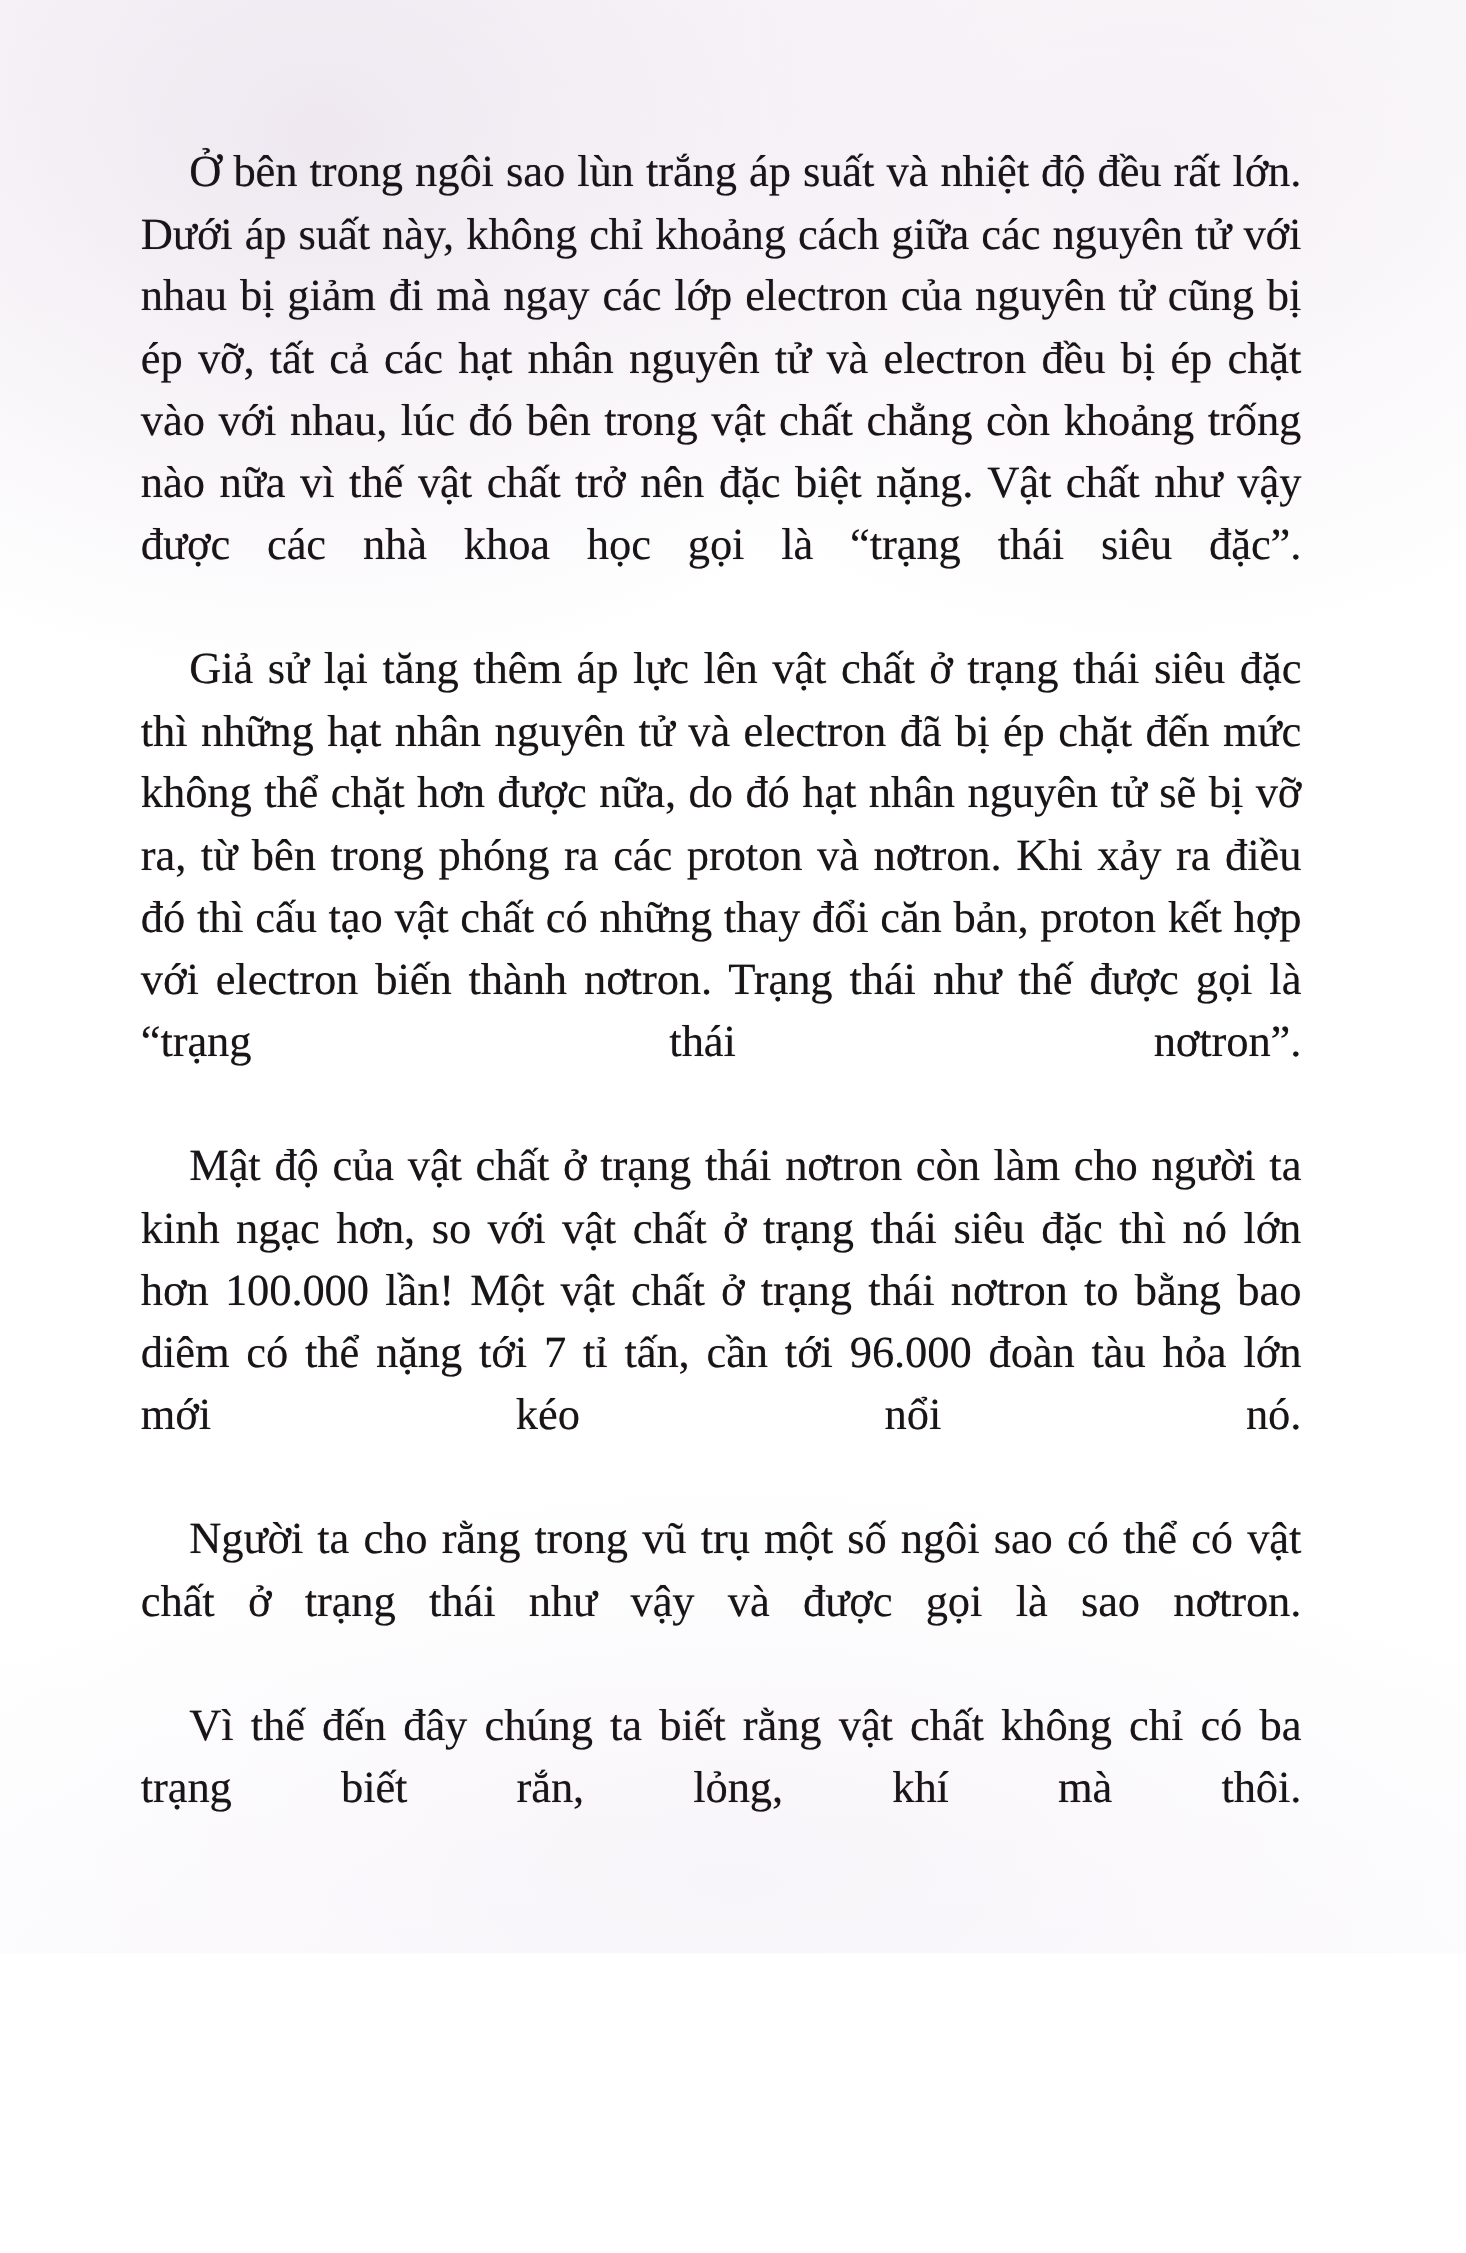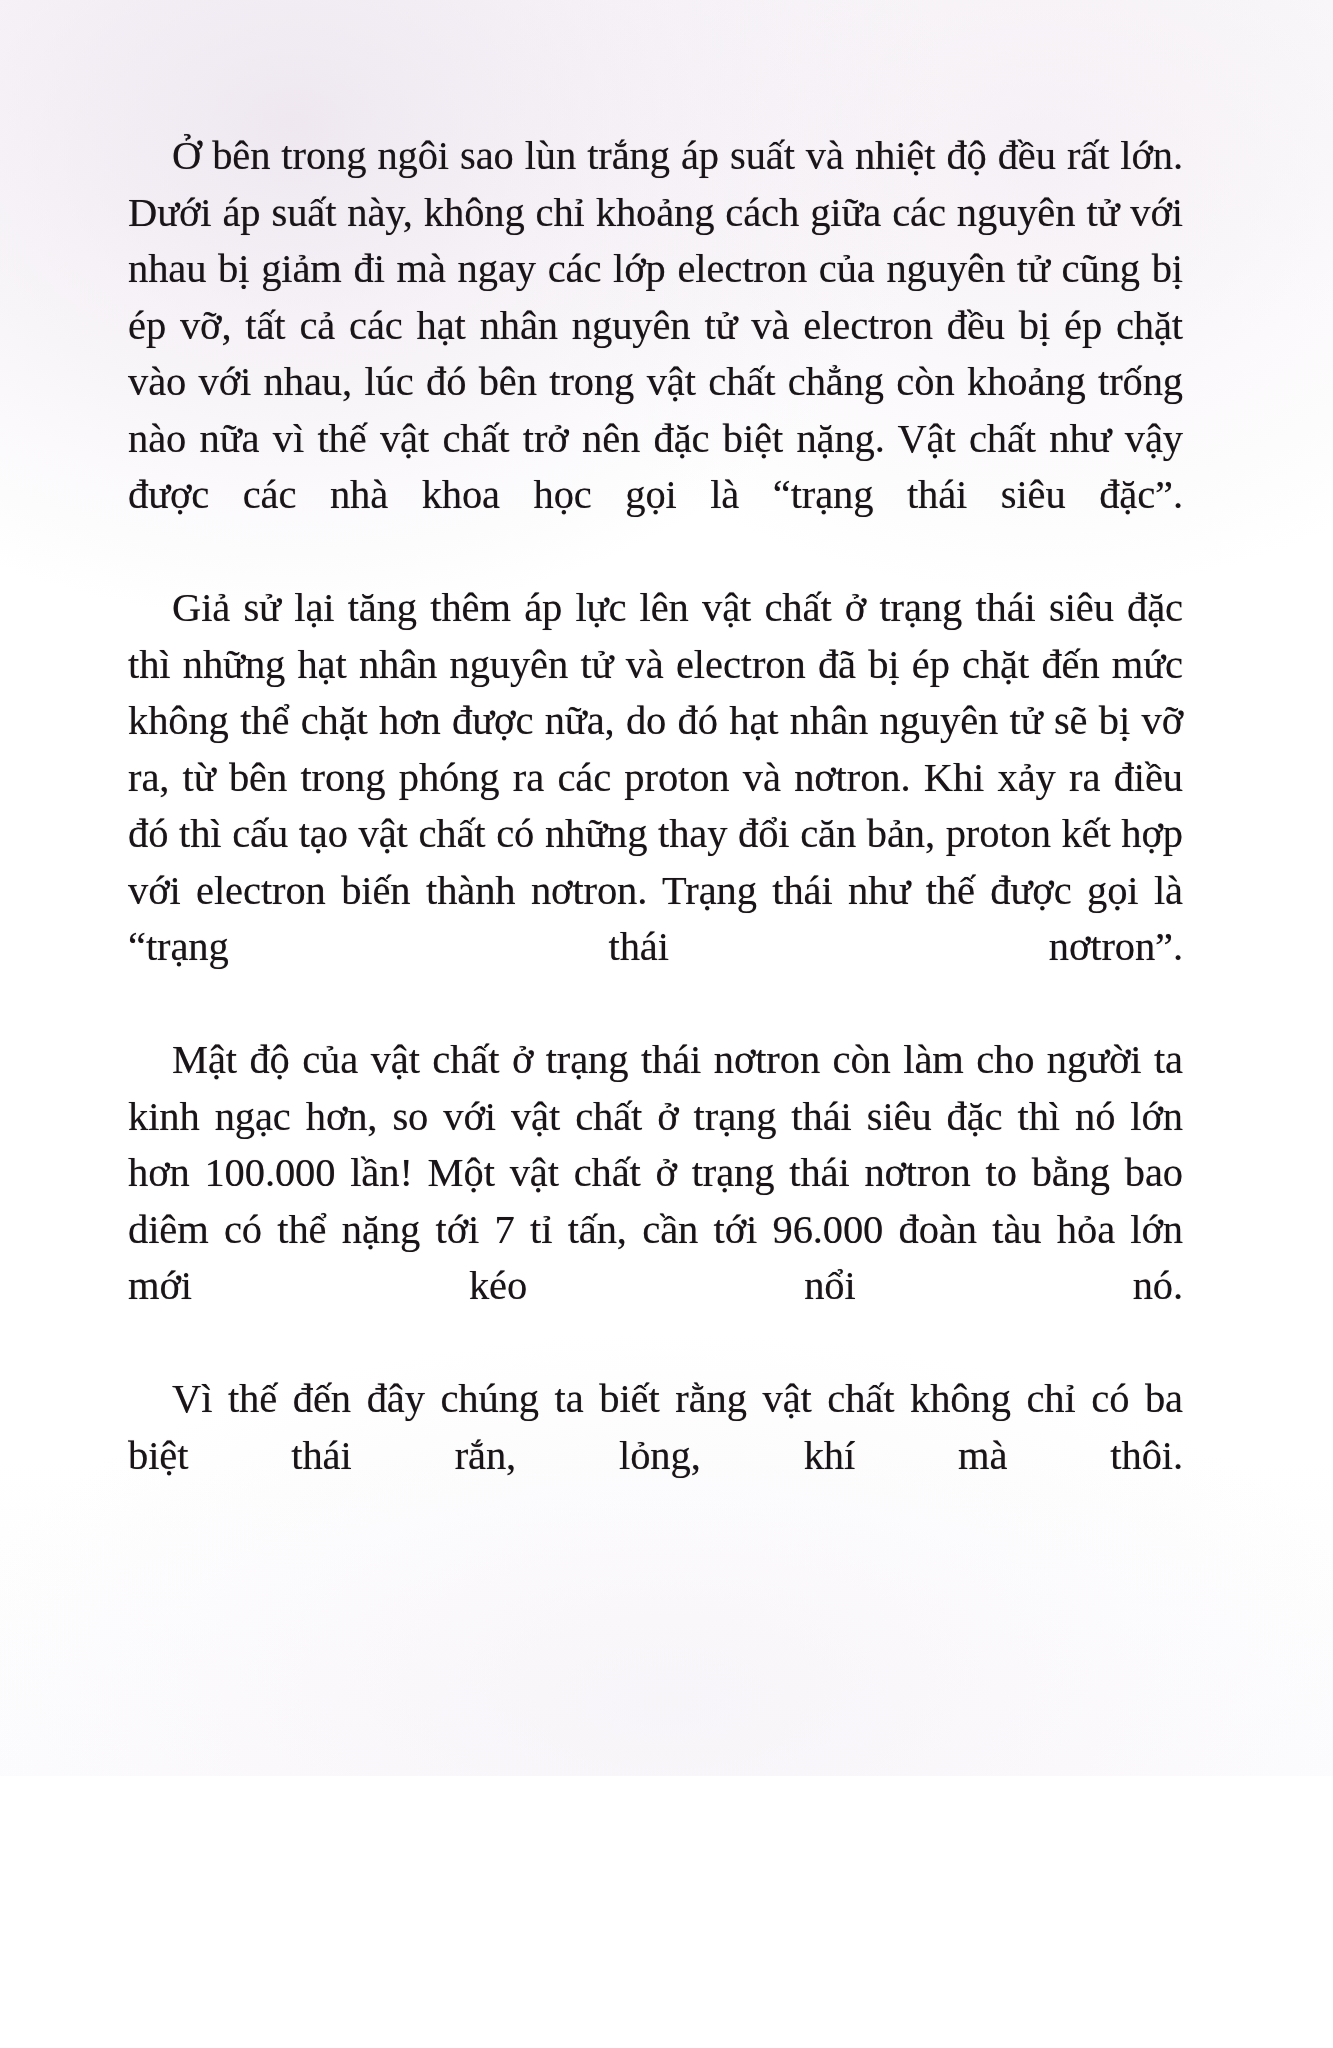--- a/index.html
+++ b/index.html
@@ -86,21 +86,22 @@
 <body>
 
 <div id="page">
 
   <div id="paper-tint"></div>
 
   <div id="text-column">
     <p class="para">Ở bên trong ngôi sao lùn trắng áp suất và nhiệt độ đều rất lớn. Dưới áp suất này, không chỉ khoảng cách giữa các nguyên tử với nhau bị giảm đi mà ngay các lớp electron của nguyên tử cũng bị ép vỡ, tất cả các hạt nhân nguyên tử và electron đều bị ép chặt vào với nhau, lúc đó bên trong vật chất chẳng còn khoảng trống nào nữa vì thế vật chất trở nên đặc biệt nặng. Vật chất như vậy được các nhà khoa học gọi là “trạng thái siêu đặc”.</p>
     <p class="para">Giả sử lại tăng thêm áp lực lên vật chất ở trạng thái siêu đặc thì những hạt nhân nguyên tử và electron đã bị ép chặt đến mức không thể chặt hơn được nữa, do đó hạt nhân nguyên tử sẽ bị vỡ ra, từ bên trong phóng ra các proton và nơtron. Khi xảy ra điều đó thì cấu tạo vật chất có những thay đổi căn bản, proton kết hợp với electron biến thành nơtron. Trạng thái như thế được gọi là “trạng thái nơtron”.</p>
     <p class="para">Mật độ của vật chất ở trạng thái nơtron còn làm cho người ta kinh ngạc hơn, so với vật chất ở trạng thái siêu đặc thì nó lớn hơn 100.000 lần! Một vật chất ở trạng thái nơtron to bằng bao diêm có thể nặng tới 7 tỉ tấn, cần tới 96.000 đoàn tàu hỏa lớn mới kéo nổi nó.</p>
-    <p class="para">Vì thế đến đây chúng ta biết rằng vật chất không chỉ có ba biệt thái rắn, lỏng, khí mà thôi.</p>
+    <p class="para">Người ta cho rằng trong vũ trụ một số ngôi sao có thể có vật chất ở trạng thái như vậy và được gọi là sao nơtron.</p>
+    <p class="para">Vì thế đến đây chúng ta biết rằng vật chất không chỉ có ba trạng biết rắn, lỏng, khí mà thôi.</p>
   </div>
 
   <div id="page-number-wrap">
     <div id="page-number-circle">
       <span>13</span>
     </div>
   </div>
 
 </div>
 

